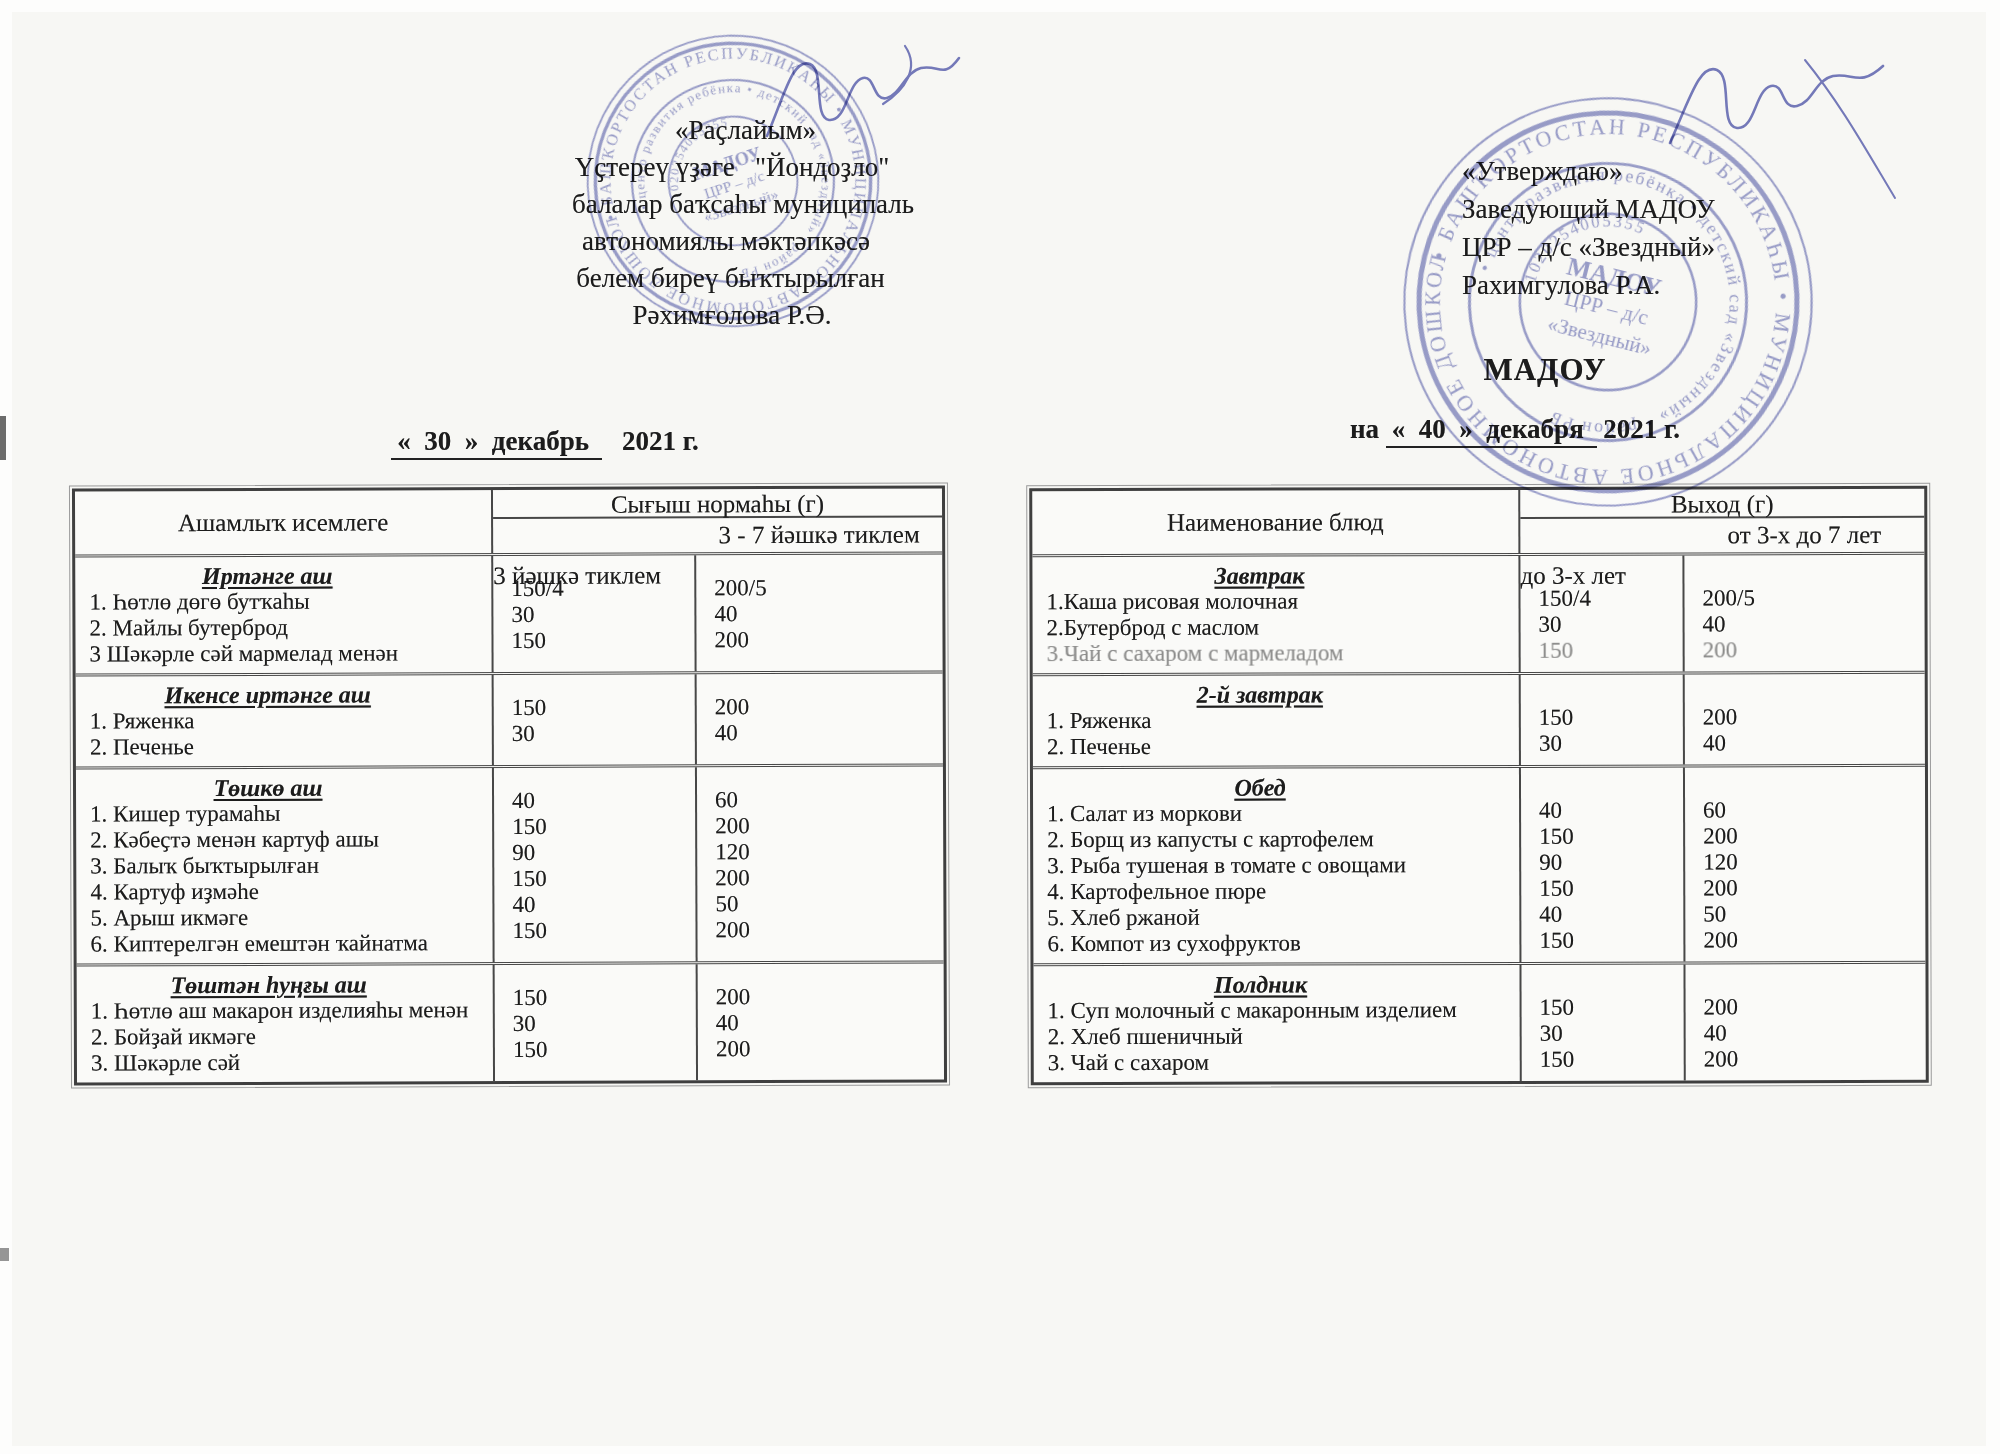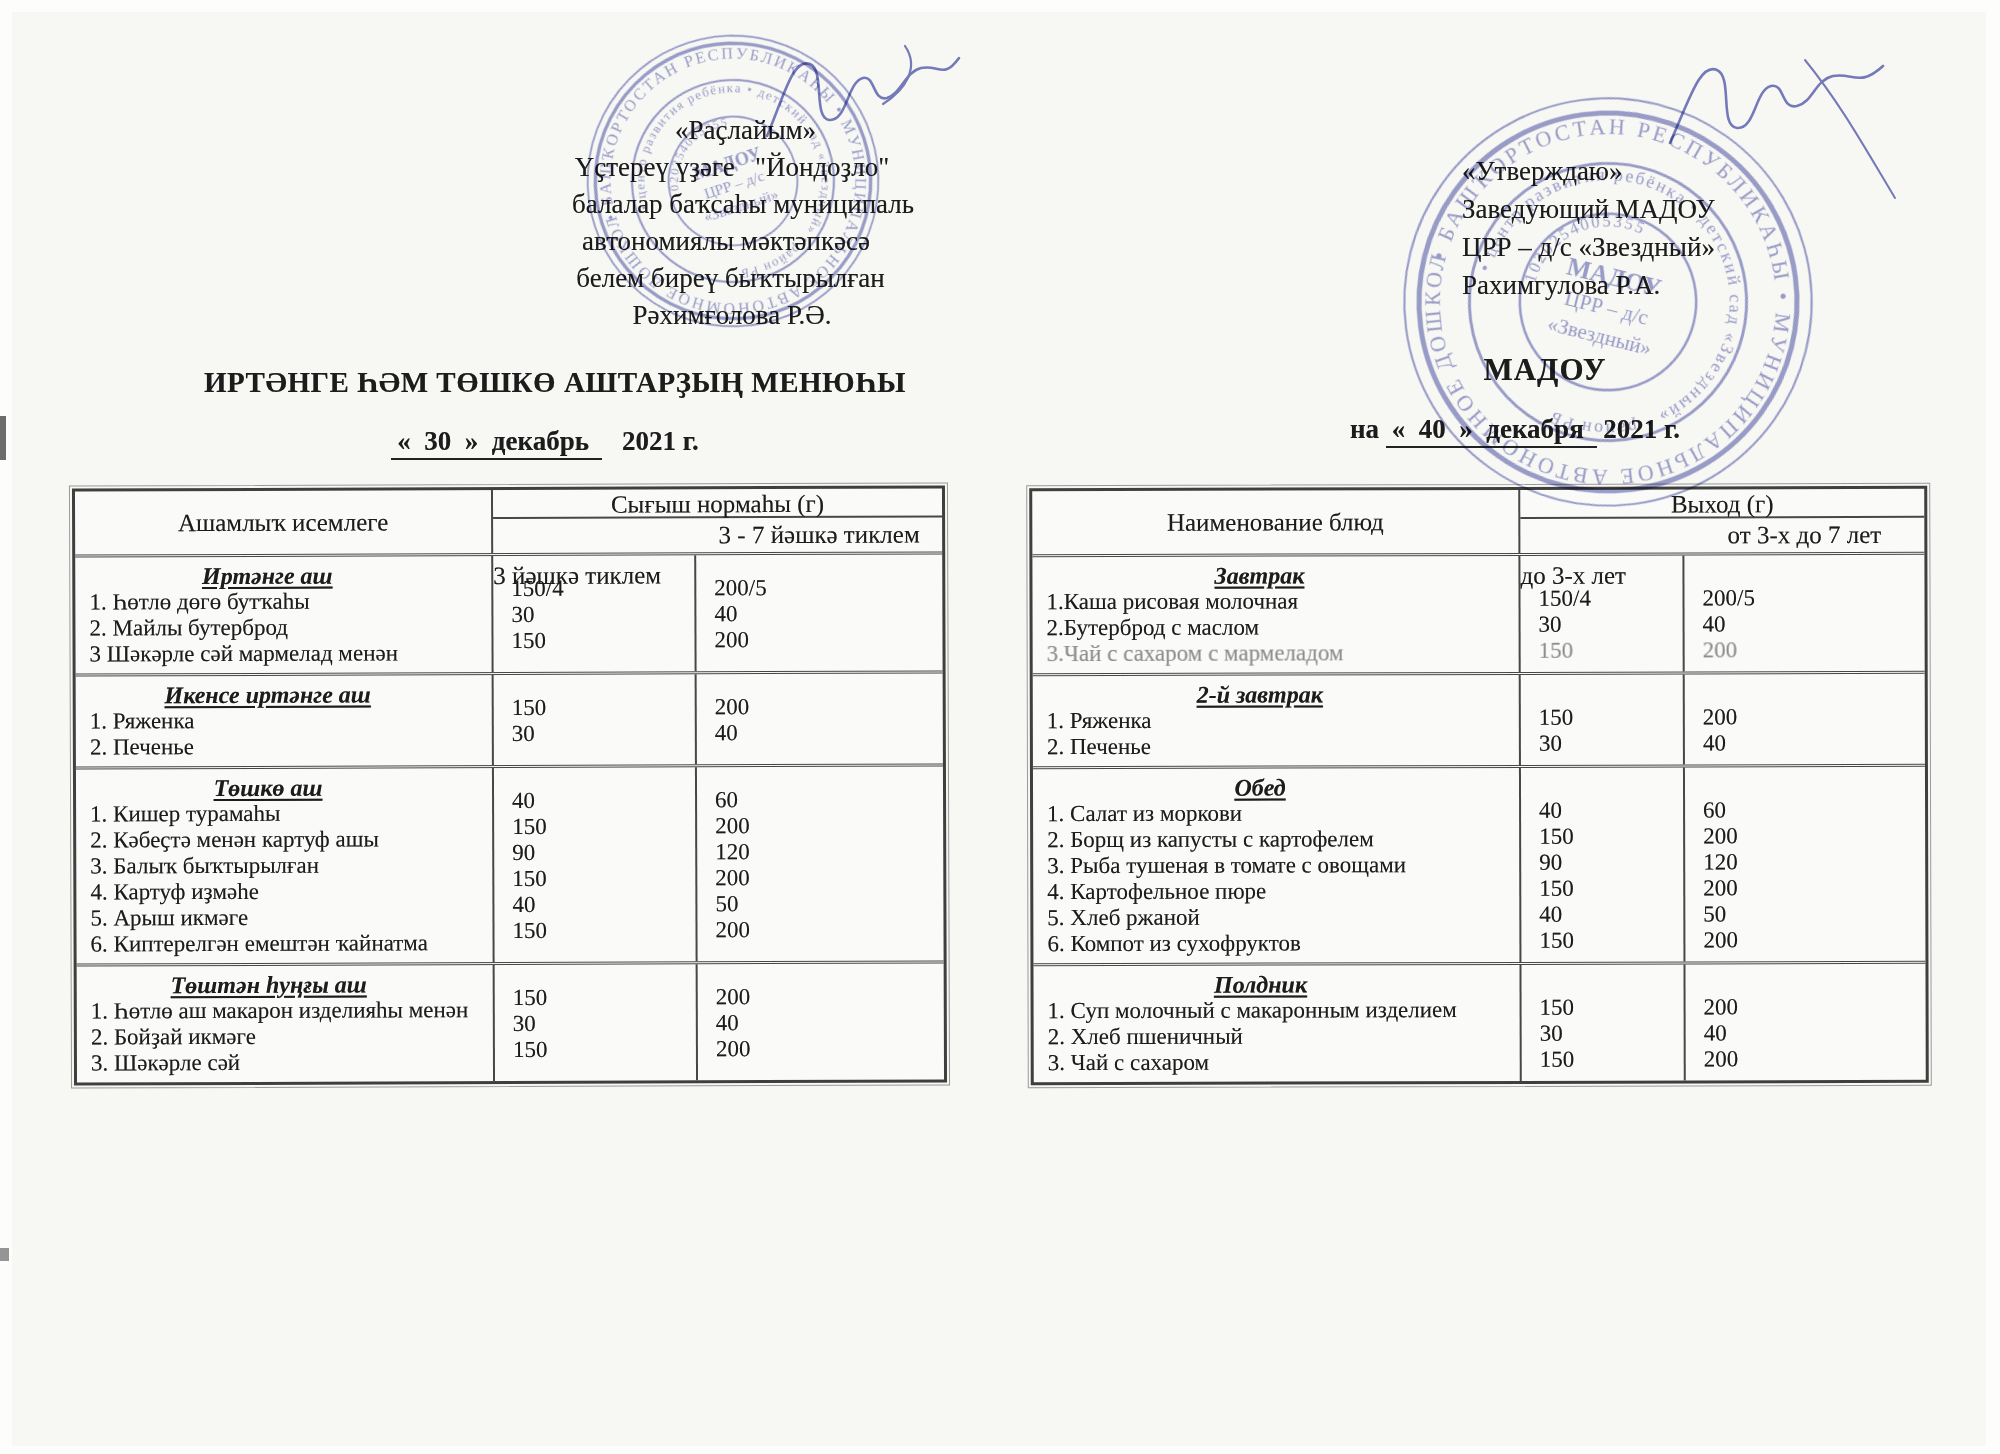--- a/index.html
+++ b/index.html
@@ -67,21 +67,20 @@
 
   <div class="approval ink" style="left:538px;top:112px;text-align:center;" id="approval-left">
       <div class="ap-line" style="margin-left: 39px;">«Раҫлайым»</div>
       <div class="ap-line" style="margin-left: 12px;">Үҫтереү үҙәге   "Йондоҙло"</div>
       <div class="ap-line" style="margin-left: 34px;">балалар баҡсаһы муниципаль</div>
       <div class="ap-line" style="margin-left: 0px;">автономиялы мәктәпкәсә</div>
       <div class="ap-line" style="margin-left: 9px;">белем биреү быҡтырылған</div>
       <div class="ap-line" style="margin-left: 12px;">Рәхимғолова Р.Ә.</div>
     </div>
 
-  <div class="doc-title title-left ink">ИРТӘНГЕ ҺӘМ ТӨШКӨ АШТАРҘЫҢ МЕНЮҺЫ</div>
 
   <div class="date-line date-left ink"><span able="" class="u">«  30  »  декабрь </span><span>   2021 г.</span></div>
 
   <div class="menu-table table-left">
     <div class="thead ink">
       <div class="h-name">Ашамлыҡ исемлеге</div>
       <div class="h-group">Сығыш нормаһы (г)</div>
       <div class="h-c1">3 йәшкә тиклем</div>
       <div class="h-c2">3 - 7 йәшкә тиклем</div>
     </div>

